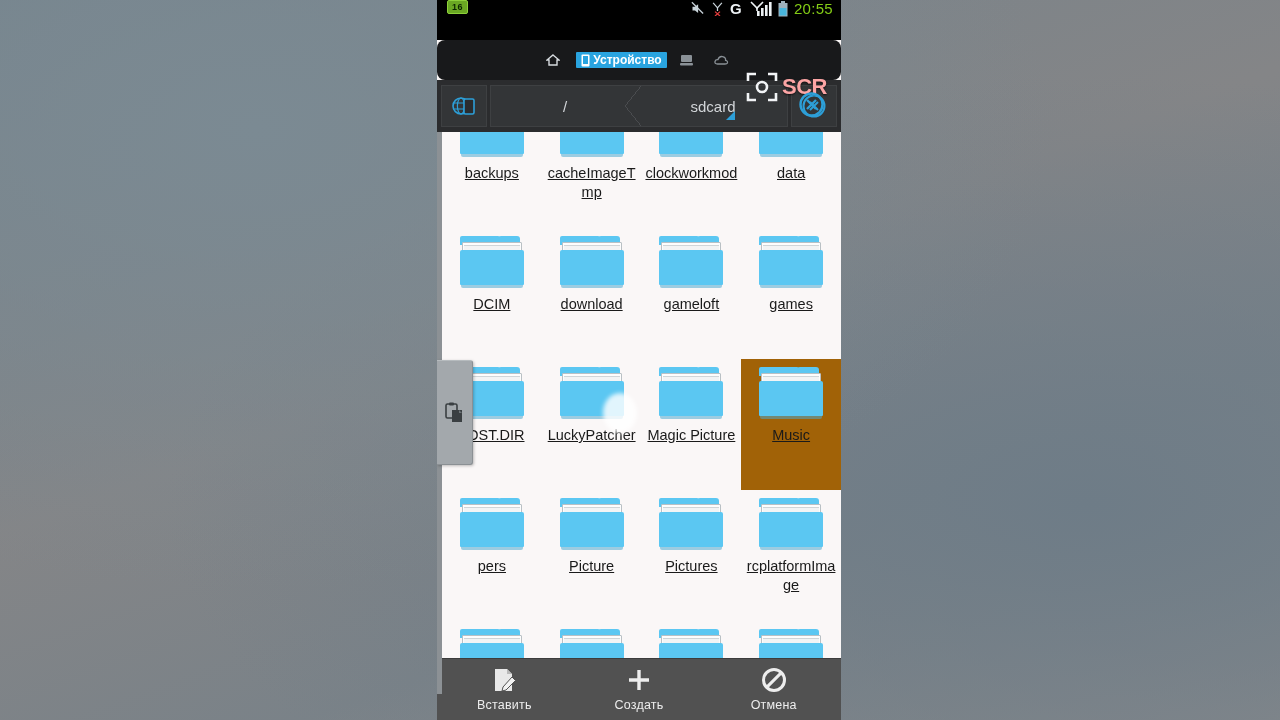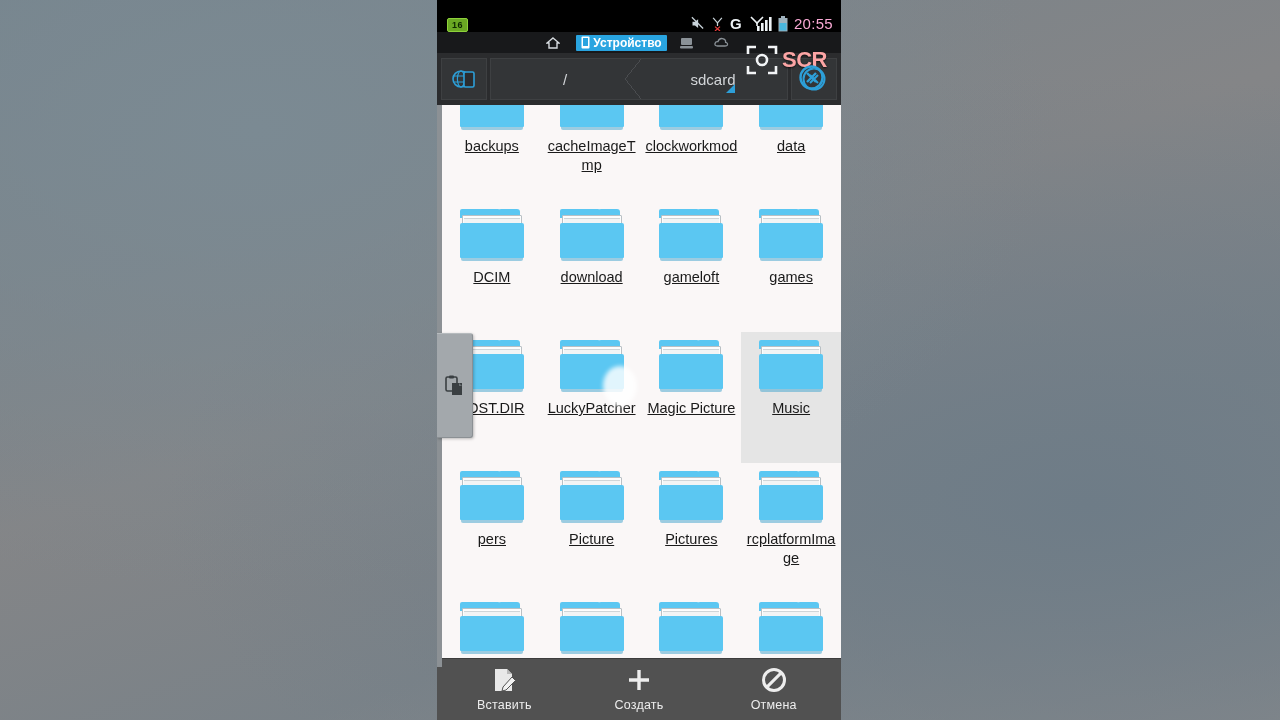--- a/index.html
+++ b/index.html
@@ -14,36 +14,36 @@
   }
 
   
   #phone{
     position:absolute; left:437px; top:0; width:404px; height:720px;
     overflow:hidden; background:#faf7f7;
   }
 
   
   .statusbar{
-    height:32px; background:#000; color:#cfe6f5;
-    display:flex; align-items:flex-end; padding:0 8px 0 10px; position:relative;
+    height:40px; background:#000; color:#cfe6f5;
+    display:flex; align-items:flex-start; padding:0 8px 0 10px; position:relative;
   }
   .badge16{
     background:#6aa823; color:#0d2800; font-size:9px; font-weight:bold;
     border-radius:2px; padding:1px 4px 1px 4px; line-height:10px;
     border:1px solid #8dd13a; letter-spacing:.5px;
   }
   .sb-right{ margin-left:auto; display:flex; align-items:center; gap:6px; }
-  .sb-clock{ font-size:15px; color:#f9a8d4; letter-spacing:.3px; }
+  .sb-clock{ font-size:15px; color:#84cc16; letter-spacing:.3px; }
   .ic-mute, .ic-sig2, .ic-g, .ic-bars, .ic-batt{ display:block; }
 
   
   .tabstrip{
-    height:21px; background:#18191b;
-    display:flex; align-items:center; justify-content:center; gap:8px;
+    height:40px; background:#18191b;
+    display:flex; align-items:center; justify-content:center; gap:8px;border-radius:8px;
   }
   .tab{
     display:flex; align-items:center; gap:3px; padding:1px 5px; border-radius:1px;
     color:#cfd4d8; font-size:12px; line-height:14px;
   }
   .tab.active{ background:#29a4e0; color:#fff; font-weight:bold; }
 
   
   .pathbar{
     height:52px; background:#2b2c2e; display:flex; align-items:stretch;
@@ -87,21 +87,21 @@
   .content{ position:relative; height:562px; background:#faf7f7; overflow:hidden; }
   .leftrail{ position:absolute; left:0; top:0; bottom:0; width:5px; background:#8c9195; z-index:5;}
   .grid{
     position:absolute; left:5px; right:0; top:-35px;
     display:grid; grid-template-columns:repeat(4,1fr);
   }
   .cell{
     height:131px; display:flex; flex-direction:column; align-items:center;
     padding-top:8px;
   }
-  .cell.sel{ background:#e5e5e5; }
+  .cell.sel{ background:#a16207; }
   .folder{ width:64px; height:52px; position:relative; }
   .folder .tab-top{
     position:absolute; left:0; top:0; width:40px; height:9px;
     background:#5bc7f2; border-radius:2px 2px 0 0;
   }
   .folder .tab-nub{
     position:absolute; right:4px; top:0; width:22px; height:7px;
     background:#5bc7f2; border-radius:3px 3px 0 0;
   }
   .folder .sheet{

